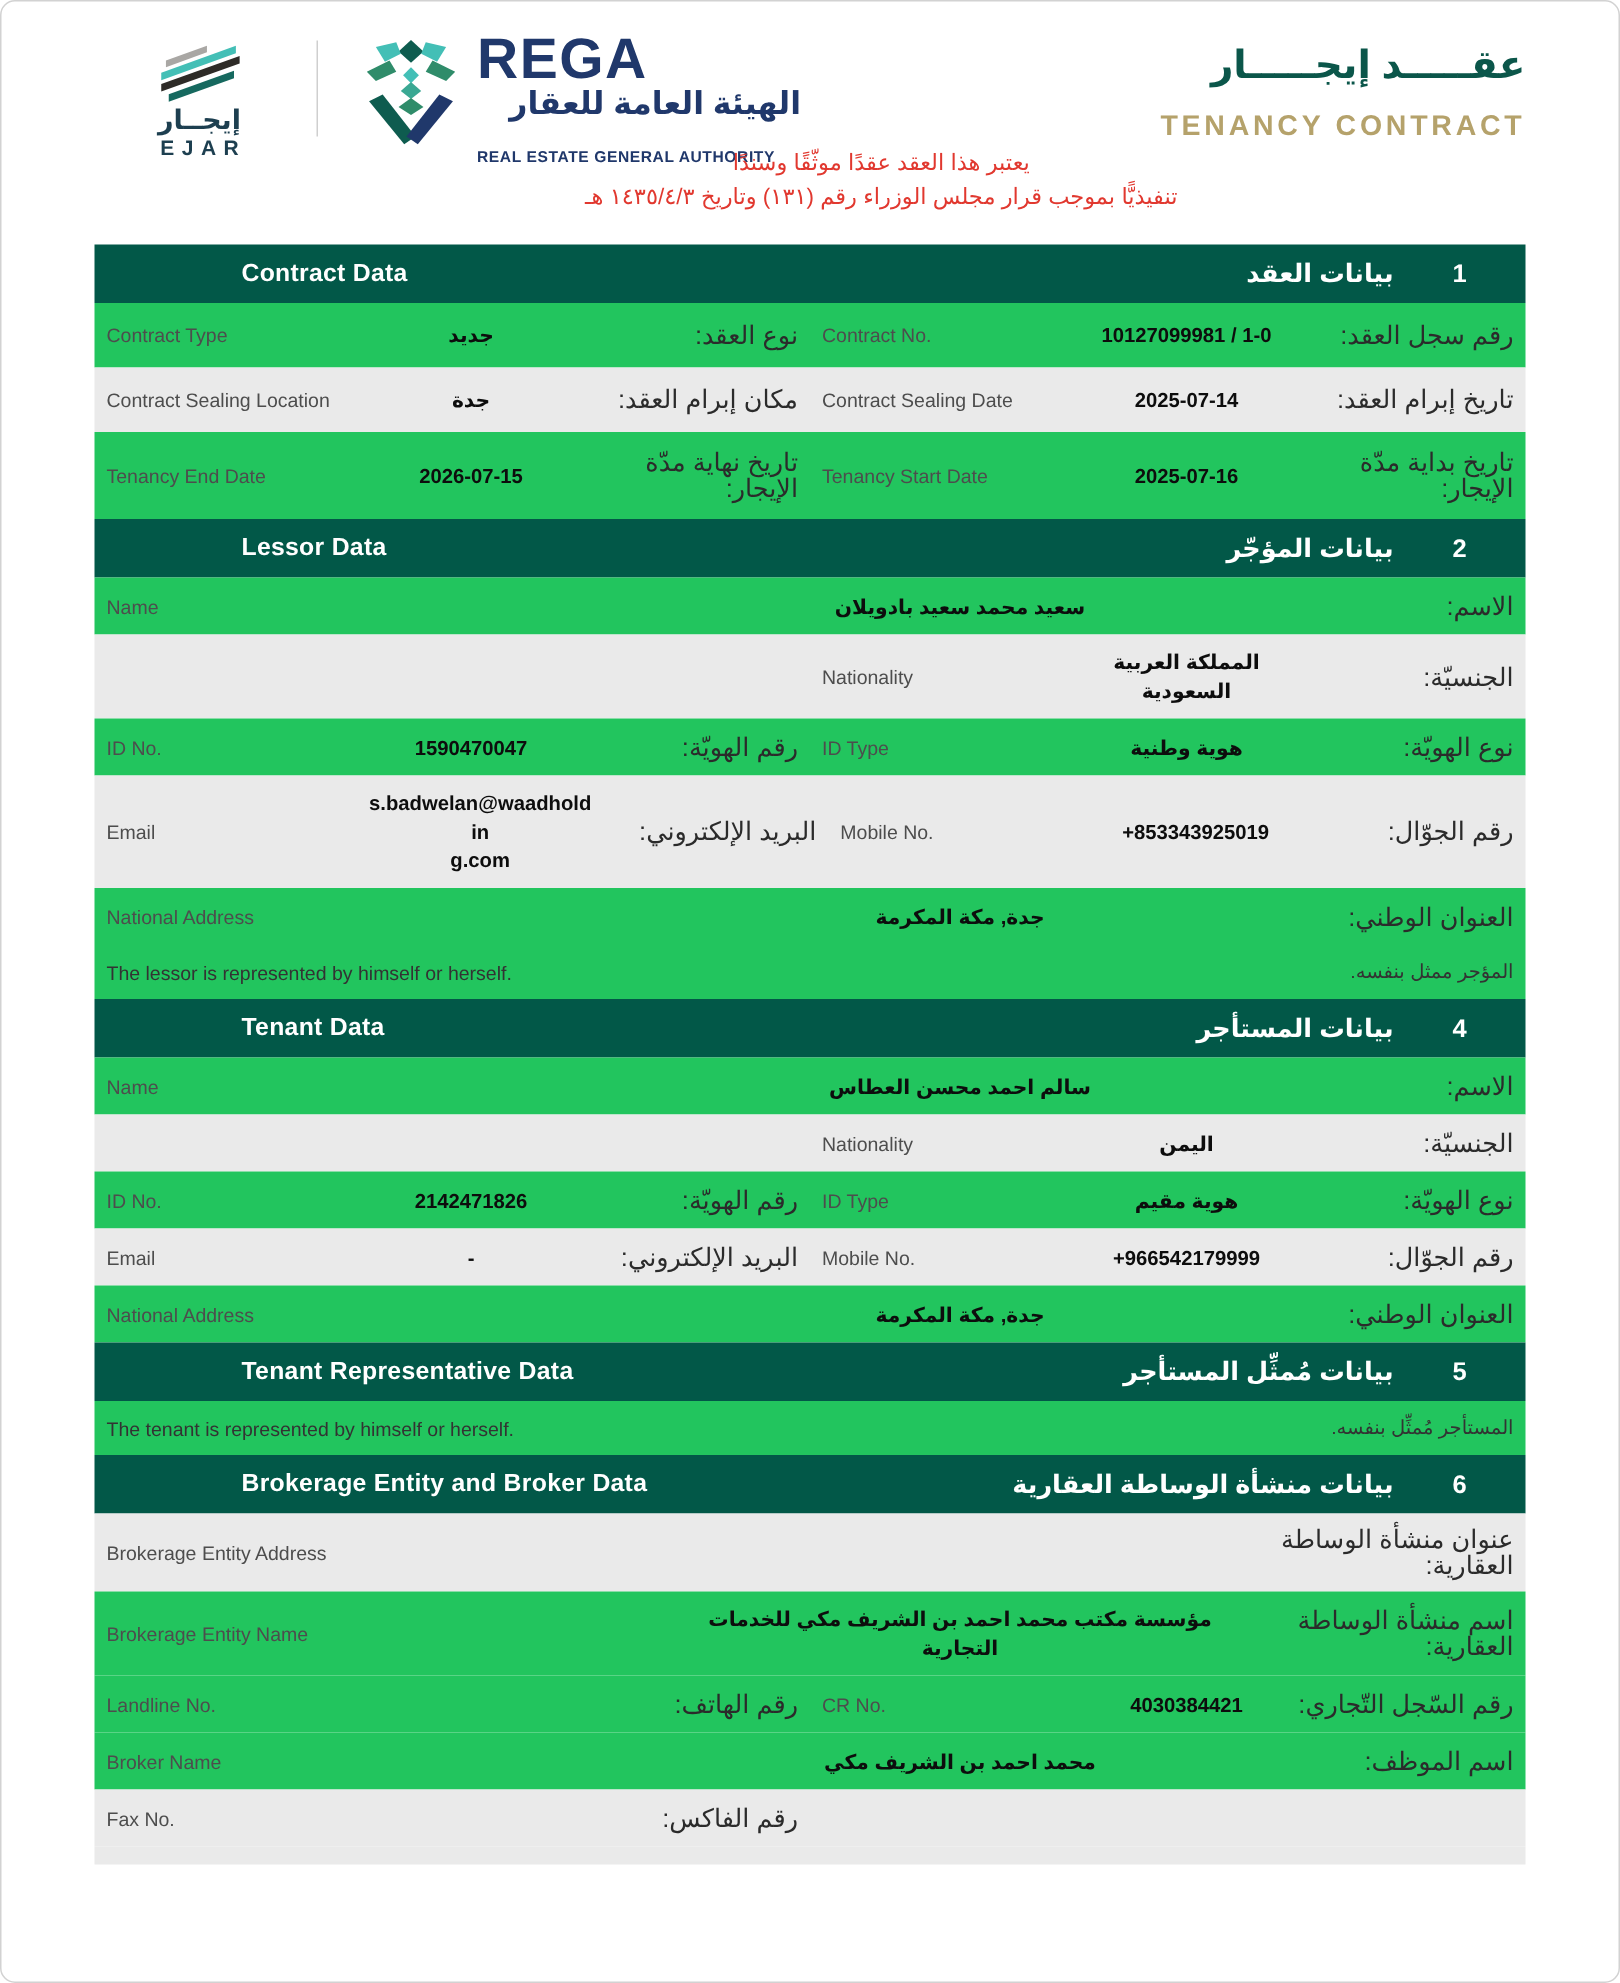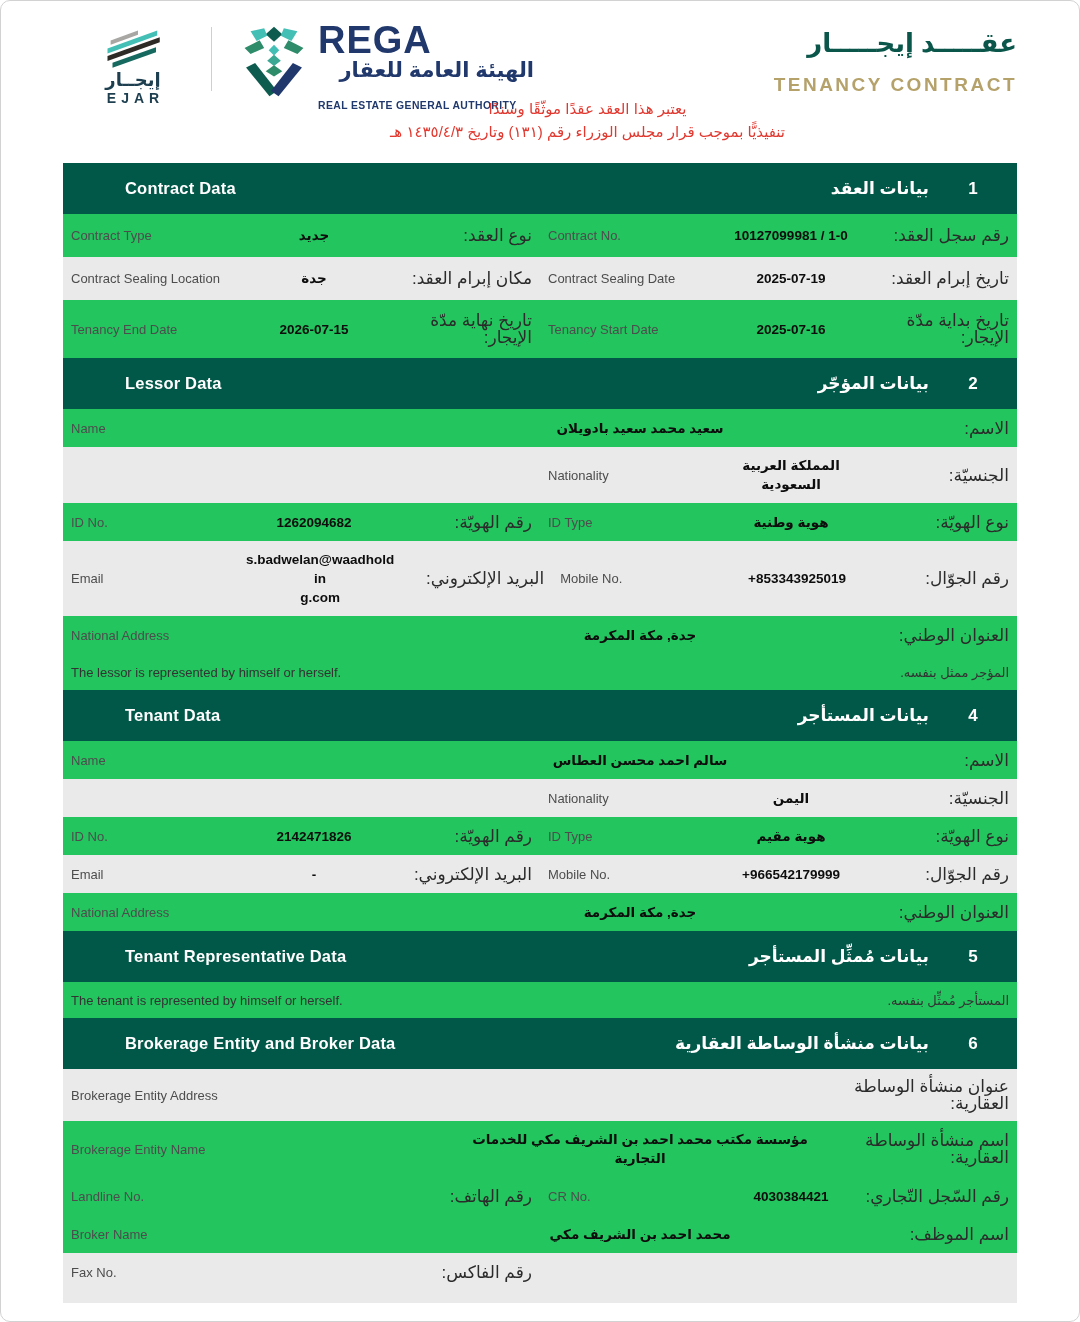--- a/index.html
+++ b/index.html
@@ -29,21 +29,21 @@
   .rega-en{font-size:10.4px;font-weight:bold;color:var(--navy);letter-spacing:0.4px;white-space:nowrap;margin-top:18px;}
   .title-block{margin-left:auto;text-align:right;padding-top:6px;}
   .title-ar{font-size:26px;font-weight:bold;color:#0B564A;direction:rtl;line-height:28px;}
   .title-en{font-size:19px;font-weight:bold;color:var(--gold);letter-spacing:2.5px;margin-top:17px;}
 
   
   .notice{color:var(--red);font-size:15px;line-height:23px;text-align:center;padding-left:95px;margin-top:0;direction:rtl;}
 
   
   main{margin:20px 62px 0;}
-  .sec-header{display:flex;align-items:center;height:51px;background:var(--green);color:#fff;padding-left:62px;}
+  .sec-header{display:flex;align-items:center;height:39px;background:var(--green);color:#fff;padding-left:98px;}
   .sec-en{font-size:16.5px;font-weight:bold;letter-spacing:0.2px;}
   .sec-ar{margin-left:auto;font-size:17px;font-weight:bold;direction:rtl;}
   .sec-num{width:88px;text-align:center;font-size:17px;font-weight:bold;flex:none;}
 
   .row{min-height:38px;background:#22c55e;}
   .row.shade{background:var(--shade);}
   .row.double,.row.right-only,.row.left-only{display:grid;grid-template-columns:1fr 1fr;}
   .half{display:grid;grid-template-columns:175px 1fr 150px;align-items:center;padding:9px 8px;}
   .half.empty{padding:0;}
   .sec-1 .half{padding:12px 8px;}
@@ -126,21 +126,21 @@
           </div>
         </div>
         <div class="row double shade">
           <div class="half">
             <span class="lbl-en">Contract Sealing Location</span>
             <span class="val">جدة</span>
             <span class="lbl-ar">مكان إبرام العقد:</span>
           </div>
           <div class="half">
             <span class="lbl-en">Contract Sealing Date</span>
-            <span class="val">2025-07-19</span>
+            <span class="val">2025-07-14</span>
             <span class="lbl-ar">تاريخ إبرام العقد:</span>
           </div>
         </div>
         <div class="row double">
           <div class="half">
             <span class="lbl-en">Tenancy End Date</span>
             <span class="val">2026-07-15</span>
             <span class="lbl-ar">تاريخ نهاية مدّة الإيجار:</span>
           </div>
           <div class="half">
@@ -166,21 +166,21 @@
           <div class="half">
             <span class="lbl-en">Nationality</span>
             <span class="val">المملكة العربية
 السعودية</span>
             <span class="lbl-ar">الجنسيّة:</span>
           </div>
         </div>
         <div class="row double">
           <div class="half">
             <span class="lbl-en">ID No.</span>
-            <span class="val">1262094682</span>
+            <span class="val">1590470047</span>
             <span class="lbl-ar">رقم الهويّة:</span>
           </div>
           <div class="half">
             <span class="lbl-en">ID Type</span>
             <span class="val">هوية وطنية</span>
             <span class="lbl-ar">نوع الهويّة:</span>
           </div>
         </div>
         <div class="row double shade">
           <div class="half">

